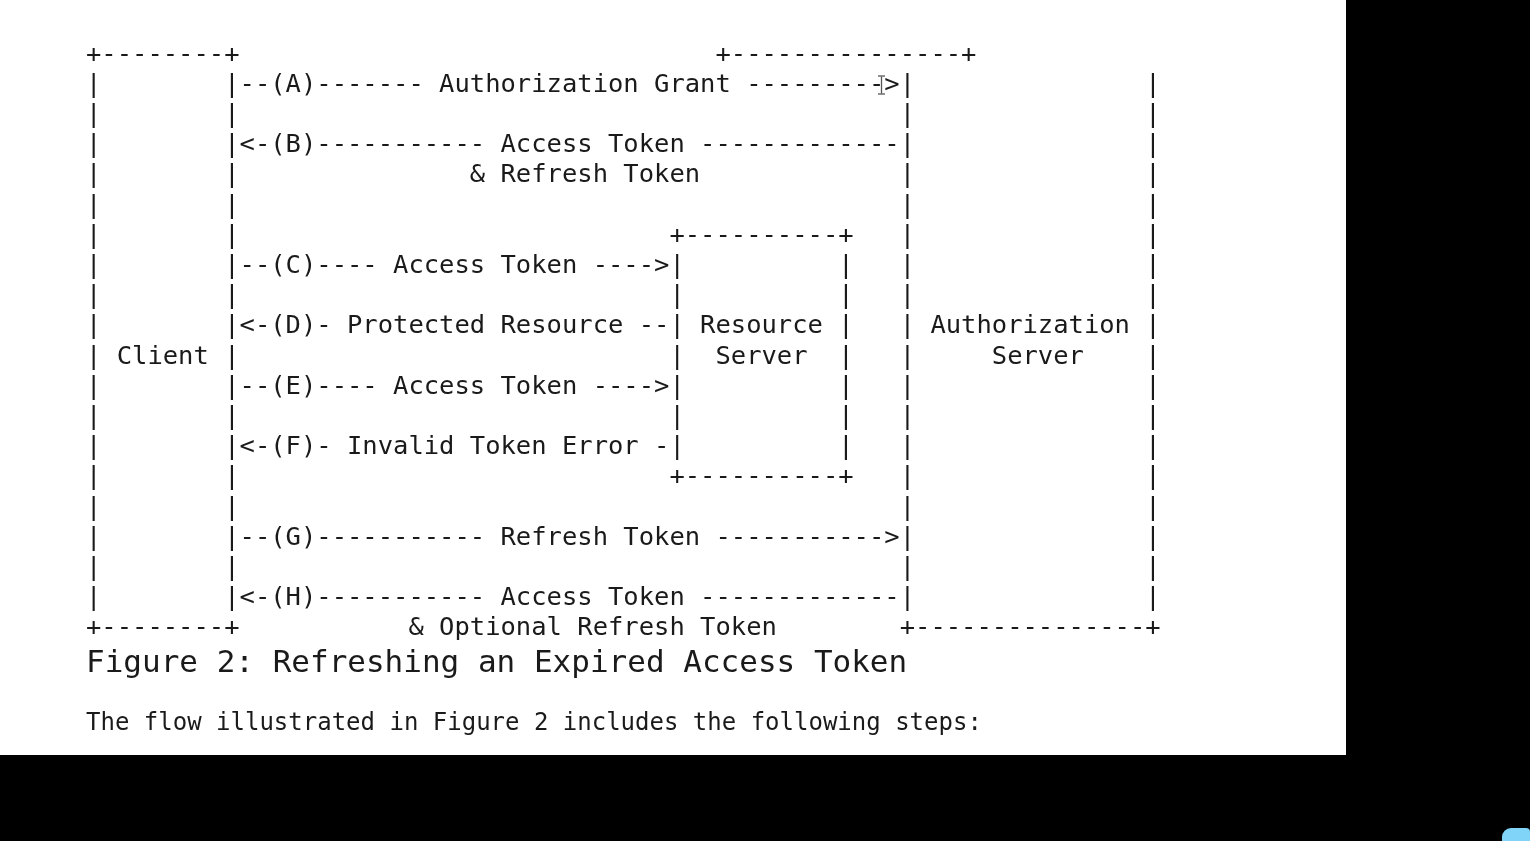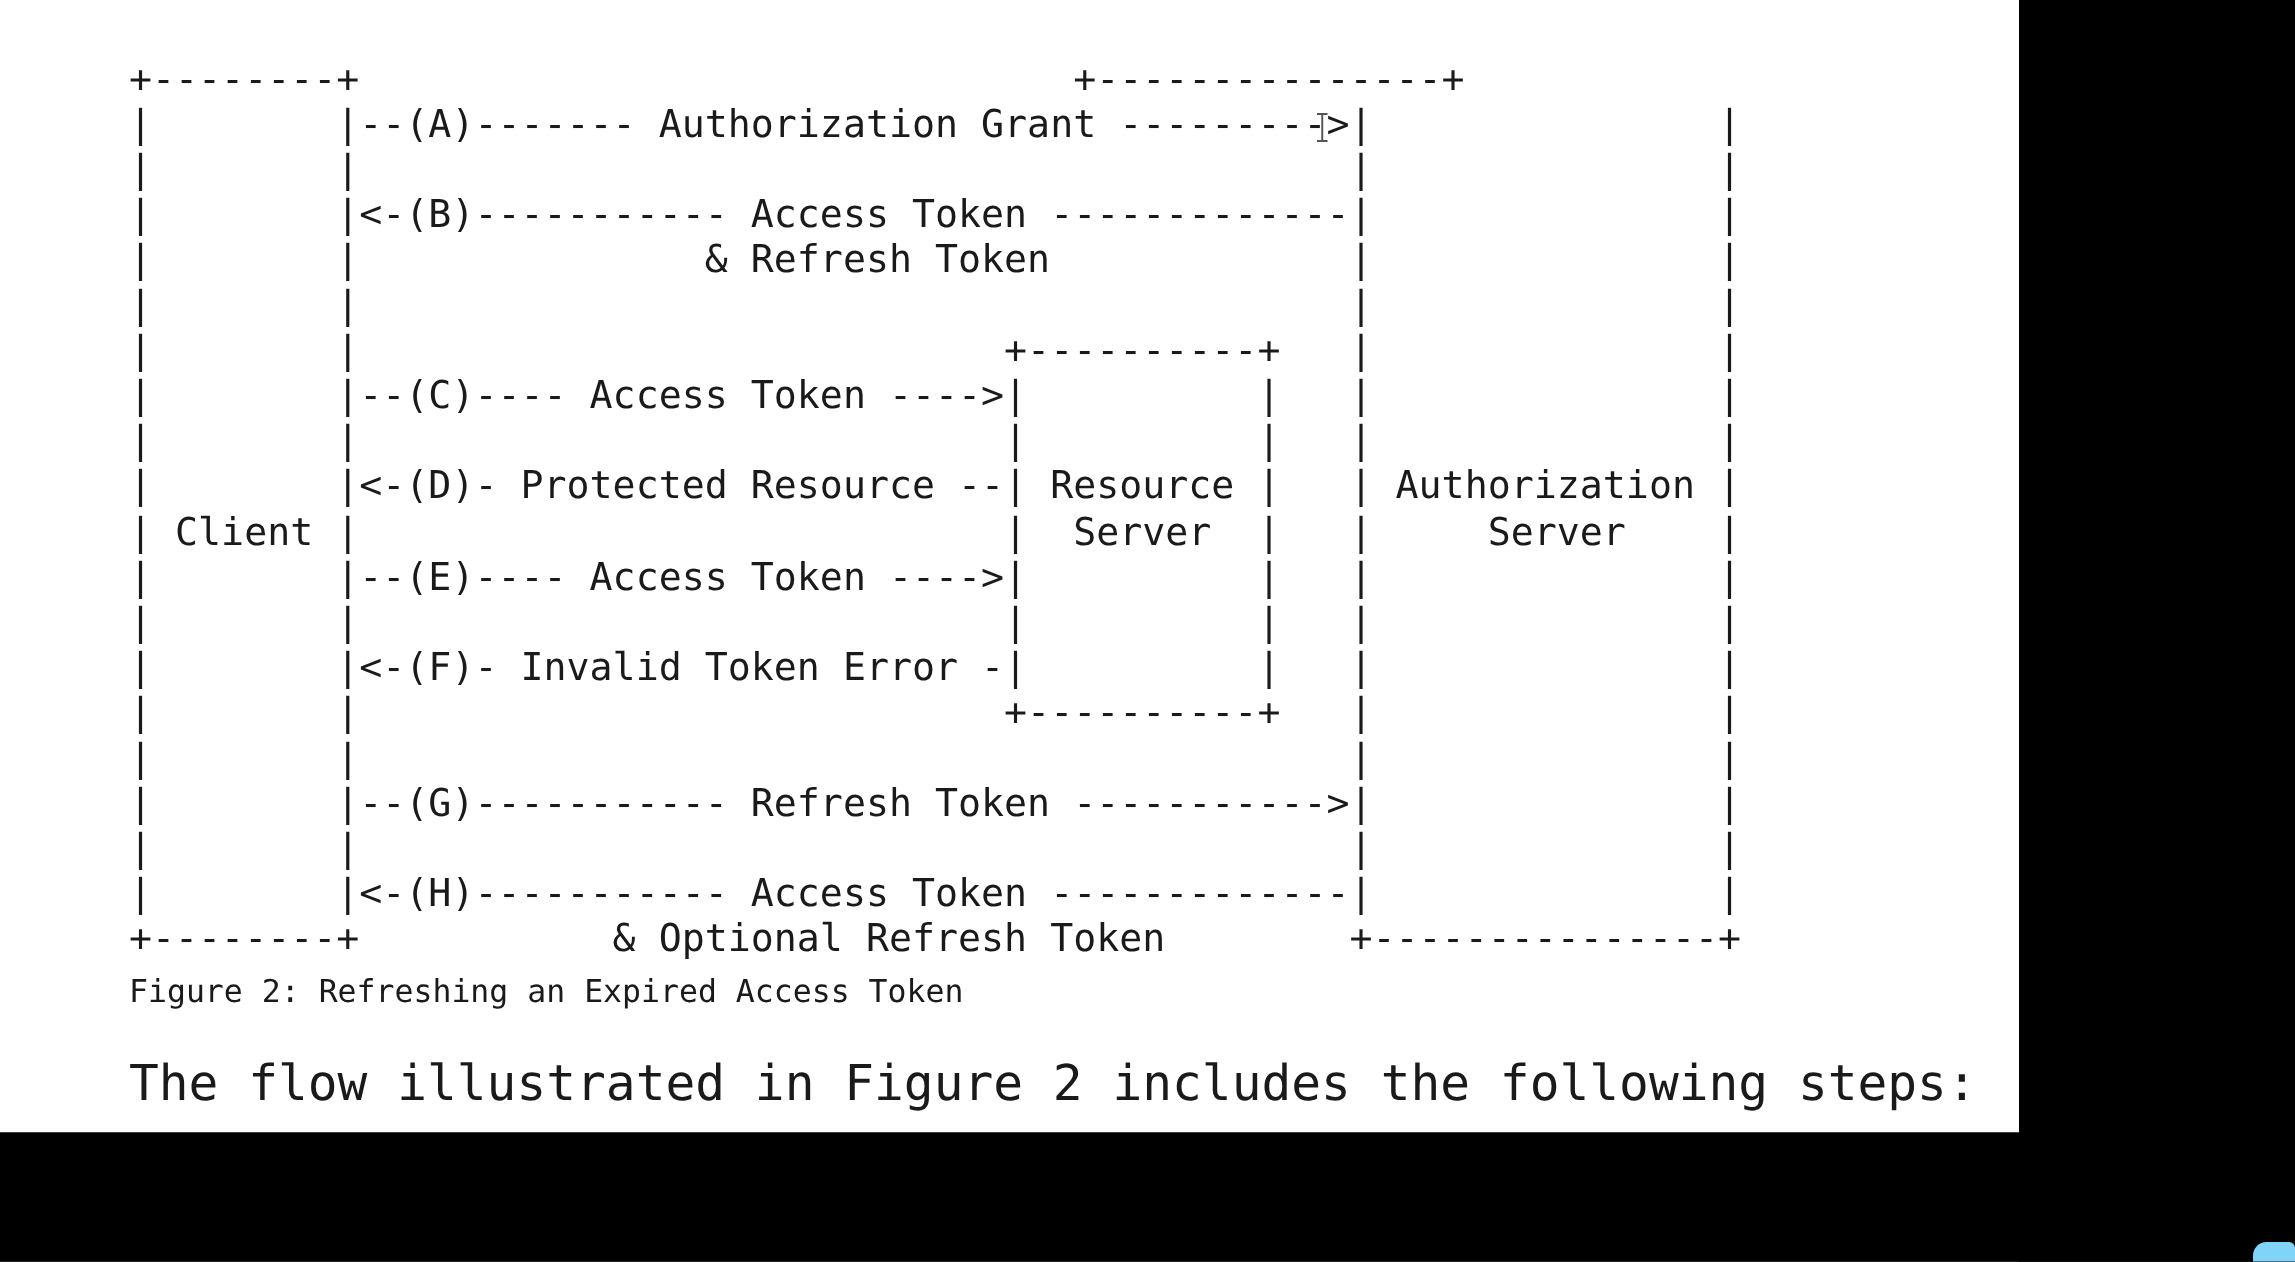--- a/index.html
+++ b/index.html
@@ -40,33 +40,33 @@
     white-space: pre;
     font-weight: 500;
     -webkit-font-smoothing: antialiased;
   }
 
   #figure-caption {
     position: absolute;
     left: 86px;
     top: 646px;
     font-family: "DejaVu Sans Mono", "Liberation Mono", monospace;
-    font-size: 21px;
+    font-size: 31px;
     line-height: 30.2px;
     color: #1a1a1a;
     white-space: pre;
     font-weight: 500;
   }
 
   #body-paragraph {
     position: absolute;
     left: 86px;
     top: 707px;
     font-family: "DejaVu Sans Mono", "Liberation Mono", monospace;
-    font-size: 33px;
+    font-size: 24px;
     line-height: 30.2px;
     color: #1a1a1a;
     white-space: pre;
     font-weight: 500;
   }
 
   
   #text-cursor {
     position: absolute;
     left: 876px;

